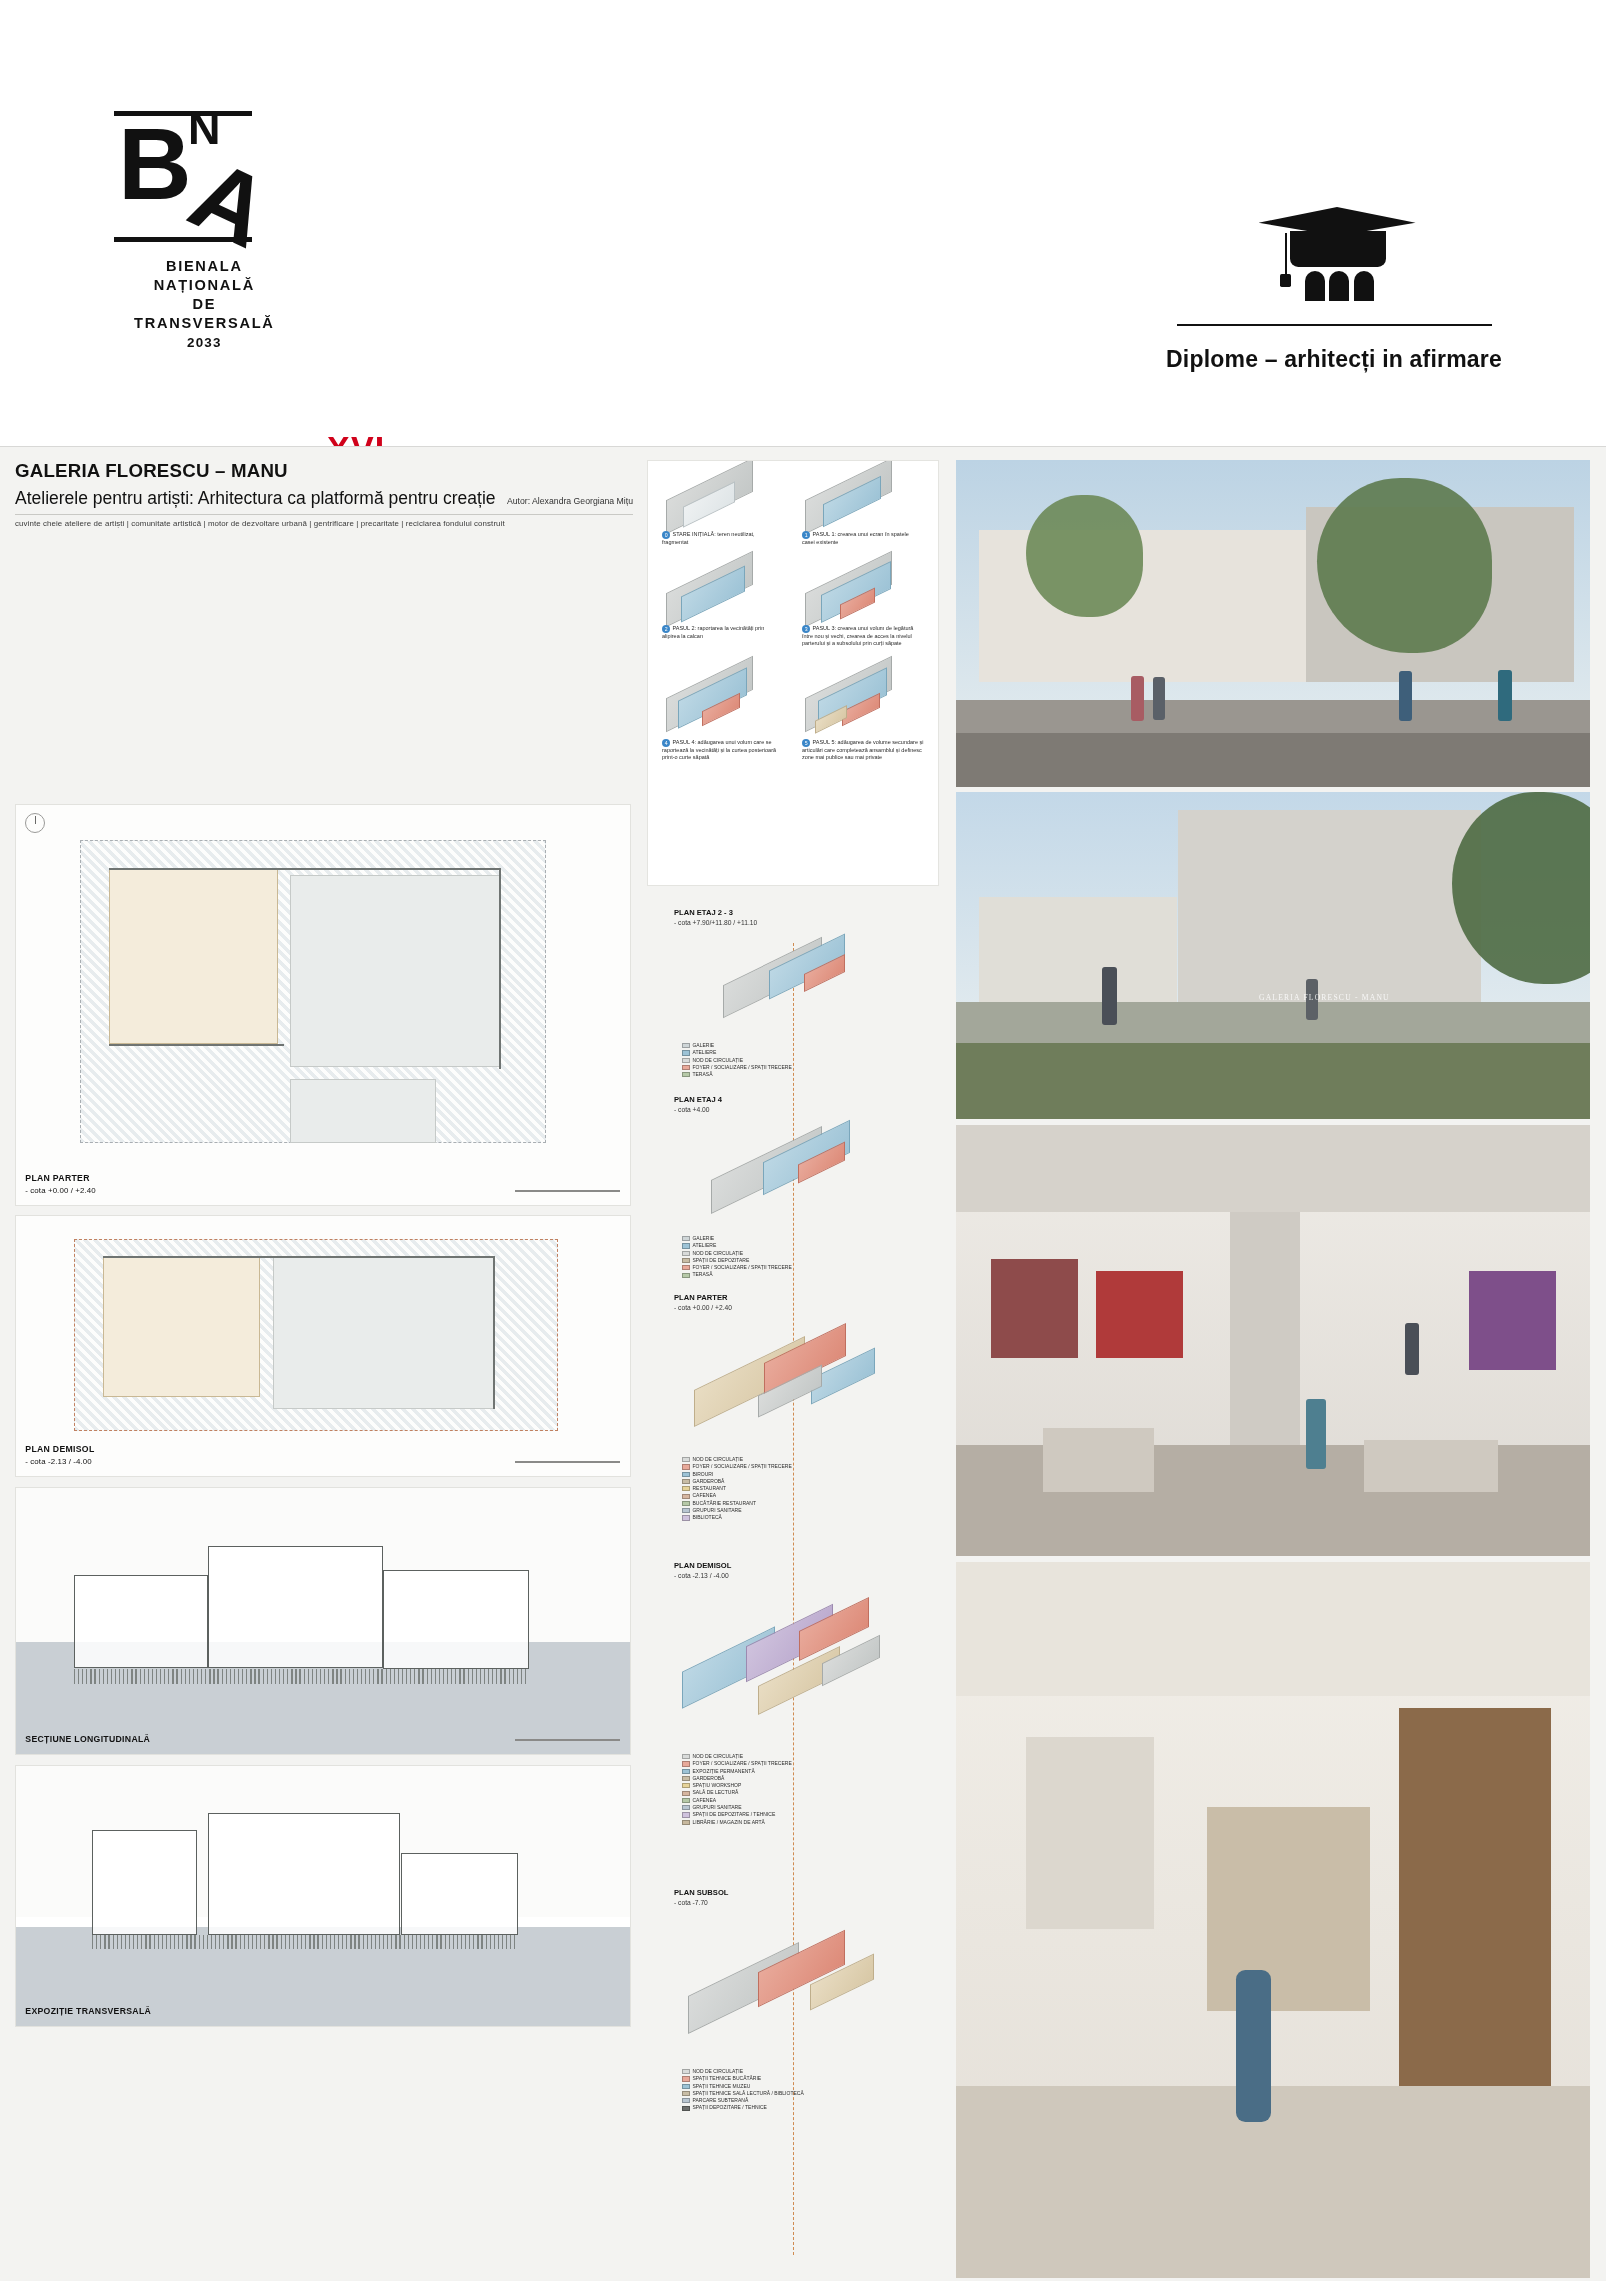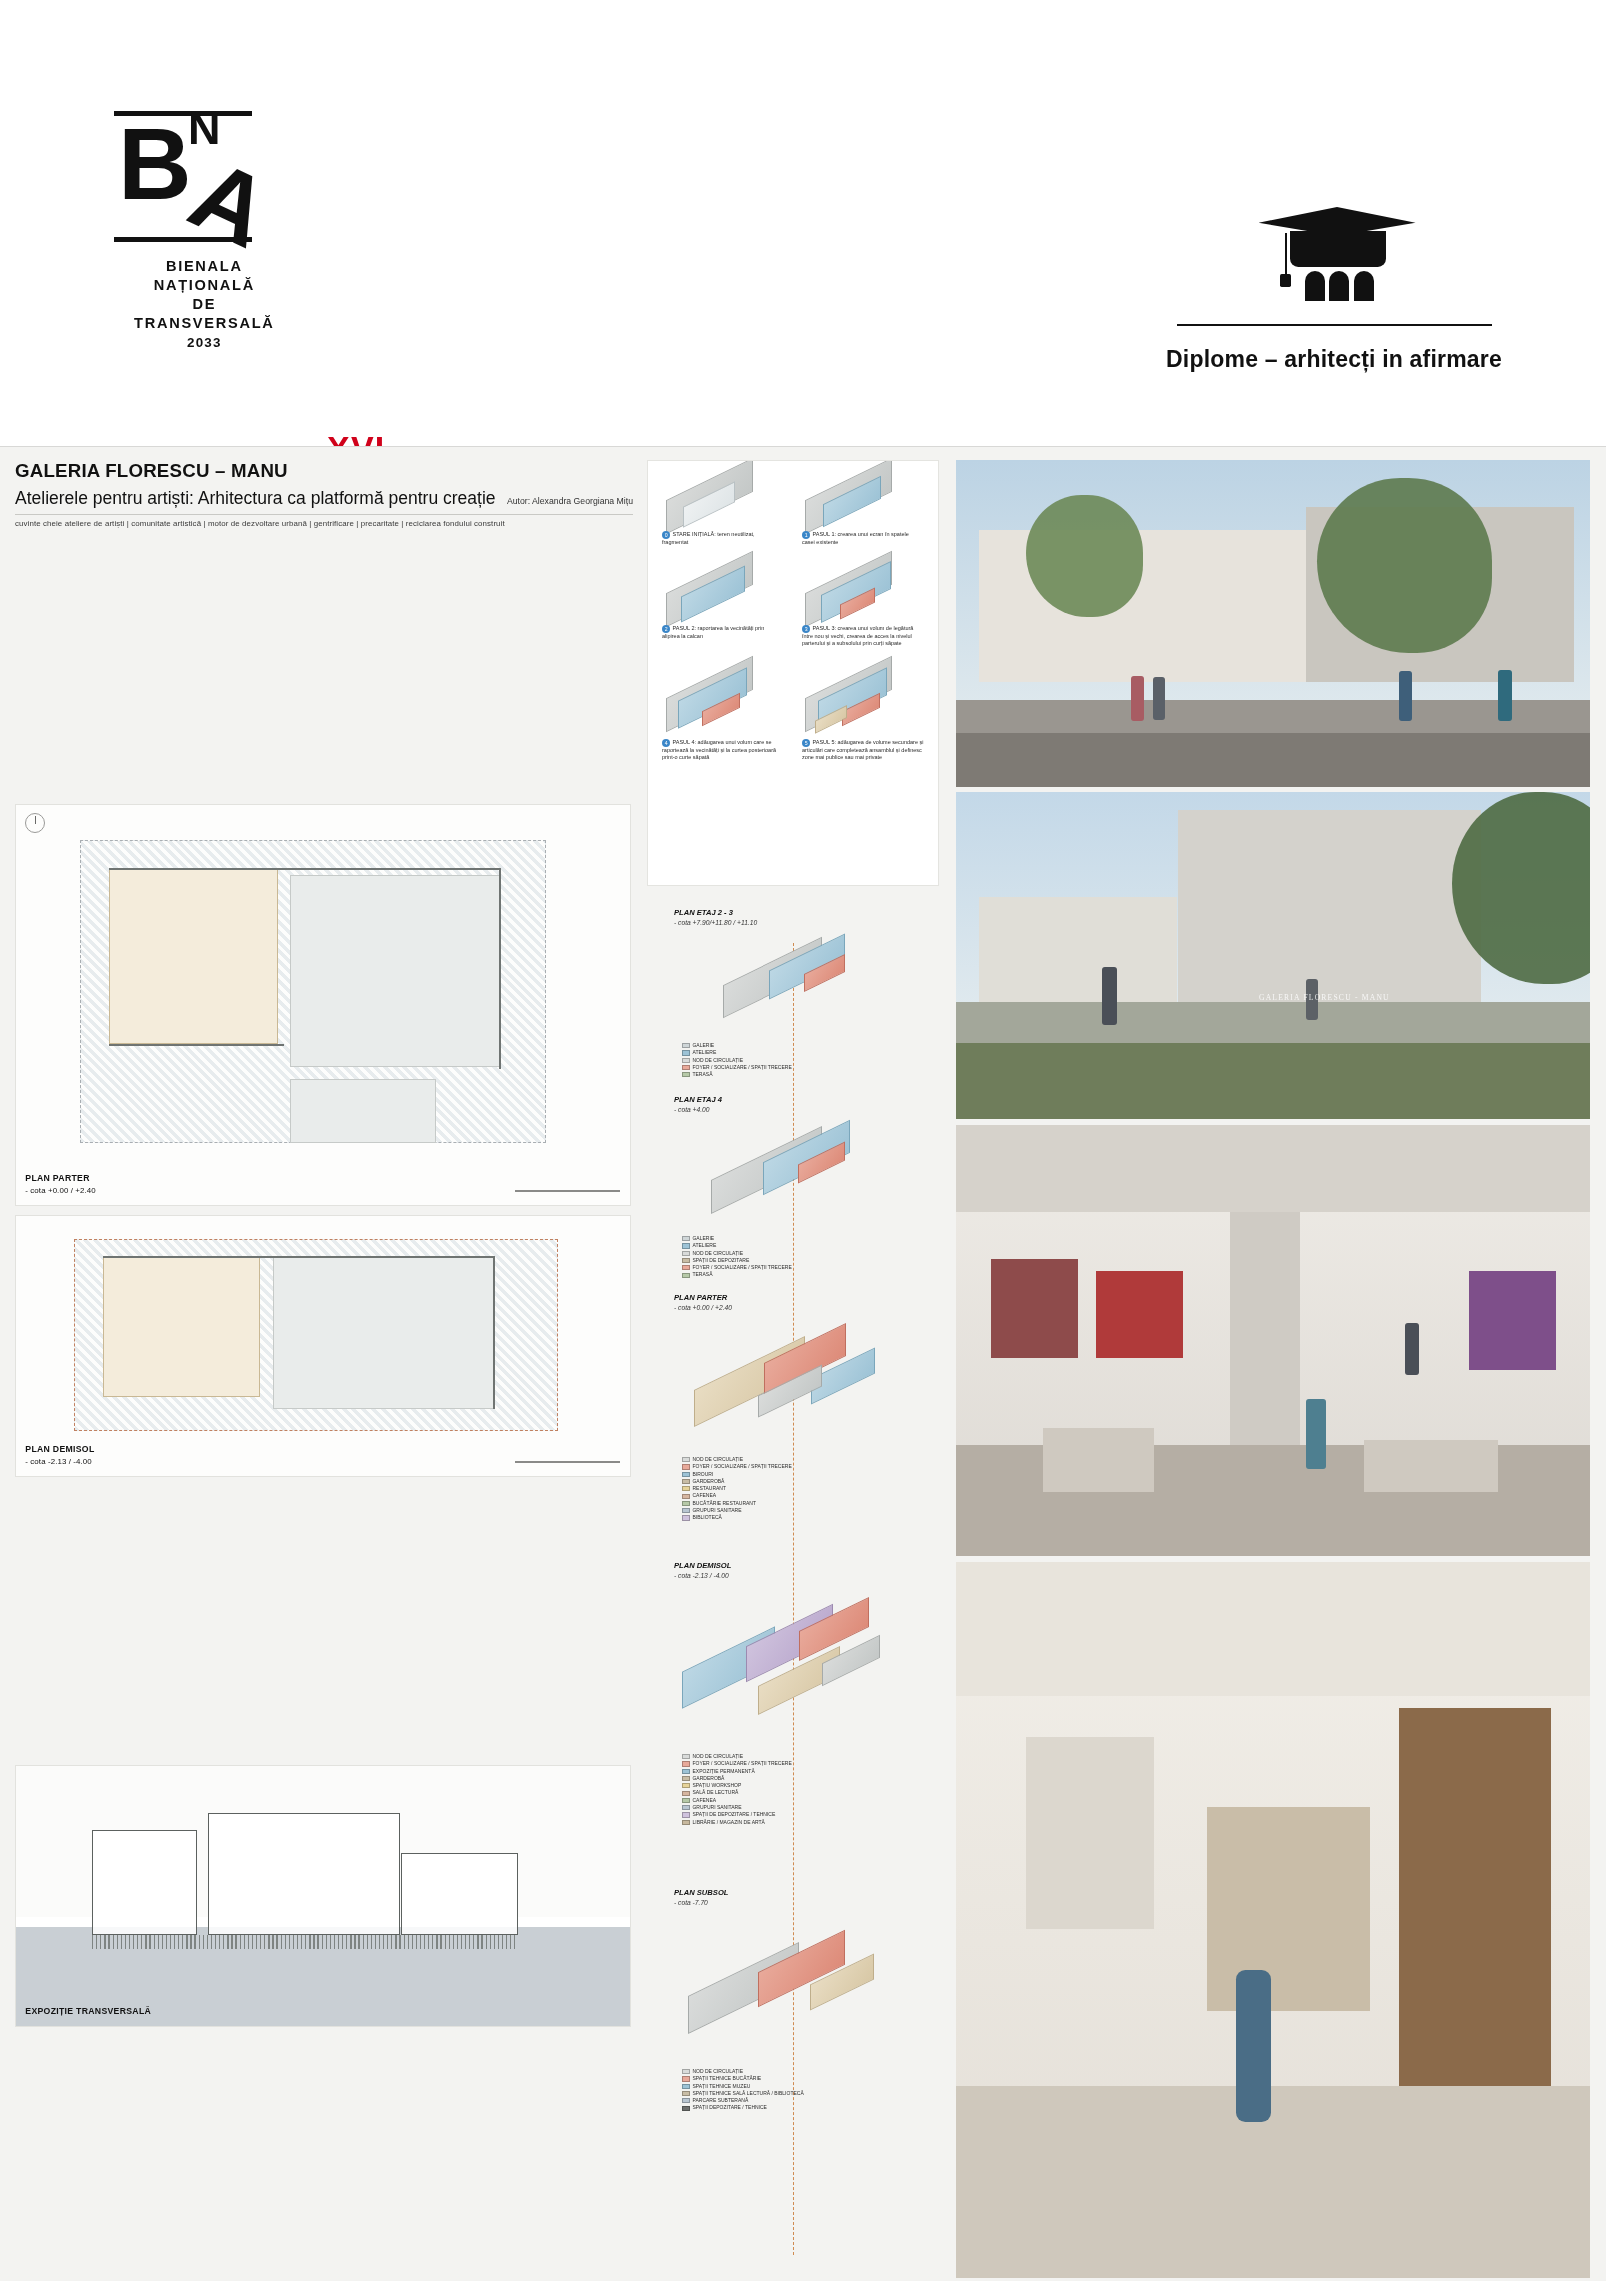--- a/index.html
+++ b/index.html
@@ -159,21 +159,21 @@
     background:linear-gradient(135deg,#eef1f2,#dfe5e7);
     border:0.6px solid #b9c1c4;
     transform:skewY(-26deg);
   }
   .axoshape.blue { background:linear-gradient(135deg,#bcd7e4,#9dc3d6); border-color:#7aa6bb; }
   .axoshape.red  { background:linear-gradient(135deg,#e8a99a,#dd8b79); border-color:#c06f5f; }
   .axoshape.tan  { background:linear-gradient(135deg,#e8dcc2,#d8c8a6); border-color:#bfae8b; }
   .axoshape.grey { background:linear-gradient(135deg,#d9dbda,#c4c8c7); border-color:#a6aaa9; }
   .axoshape.purple { background:linear-gradient(135deg,#cfc2dd,#b8a6cc); border-color:#9c8ab0; }
 
-  .floorlabel { font-size:7.6px; font-weight:bold; color:#111; line-height:10px;font-style:italic; }
+  .floorlabel { font-size:7.6px; font-weight:bold; color:#111; line-height:10px; }
   .floorlabel small { display:block; font-weight:normal; font-size:6.7px; color:#333; }
 
   .legend { position:absolute; font-size:5px; line-height:7.3px; color:#2b2b2b; }
   .legend .lrow { display:flex; align-items:center; gap:2.9px; height:7.3px; }
   .legend .sw { width:7.6px; height:5.2px; border:0.3px solid rgba(0,0,0,.25); flex:none; }
 
   .dashline {
     position:absolute; width:0; border-left:0.9px dashed #d08b50;
   }
 
@@ -265,20 +265,32 @@
     <div class="plangrey" style="left:257px; top:41px; width:222px; height:152px;"></div>
     <div class="wallthin" style="left:87px; top:40px; width:391px; height:1.7px;"></div>
     <div class="wallthin" style="left:477px; top:40px; width:1.7px; height:153px;"></div>
     <div class="card-label">
       <span>PLAN DEMISOL</span>
       <small>- cota -2.13 / -4.00</small>
     </div>
     <div class="scalebar"></div>
   </div>
 
+  <div class="card" style="left:15px; top:1040px; width:616px; height:268px;">
+    <div class="sectionsky"></div>
+    <div class="sectionground"></div>
+    <div class="sectbox" style="left:58px; top:87px; width:134px; height:93px;"></div>
+    <div class="sectbox" style="left:192px; top:58px; width:175px; height:122px;"></div>
+    <div class="sectbox" style="left:367px; top:82px; width:146px; height:99px;"></div>
+    <div class="secthatch" style="left:58px; top:181px; width:455px; height:15px;"></div>
+    <div class="card-label">
+      <span>SECȚIUNE LONGITUDINALĂ</span>
+    </div>
+    <div class="scalebar"></div>
+  </div>
 
   <div class="card" style="left:15px; top:1318px; width:616px; height:262px;">
     <div class="sectionsky"></div>
     <div class="sectionground" style="height:38%;"></div>
     <div class="sectbox" style="left:76px; top:64px; width:105px; height:105px;"></div>
     <div class="sectbox" style="left:192px; top:47px; width:192px; height:122px;"></div>
     <div class="sectbox" style="left:385px; top:87px; width:117px; height:82px;"></div>
     <div class="secthatch" style="left:76px; top:169px; width:426px; height:14px;"></div>
     <div class="card-label">
       <span>EXPOZIȚIE TRANSVERSALĂ</span>

